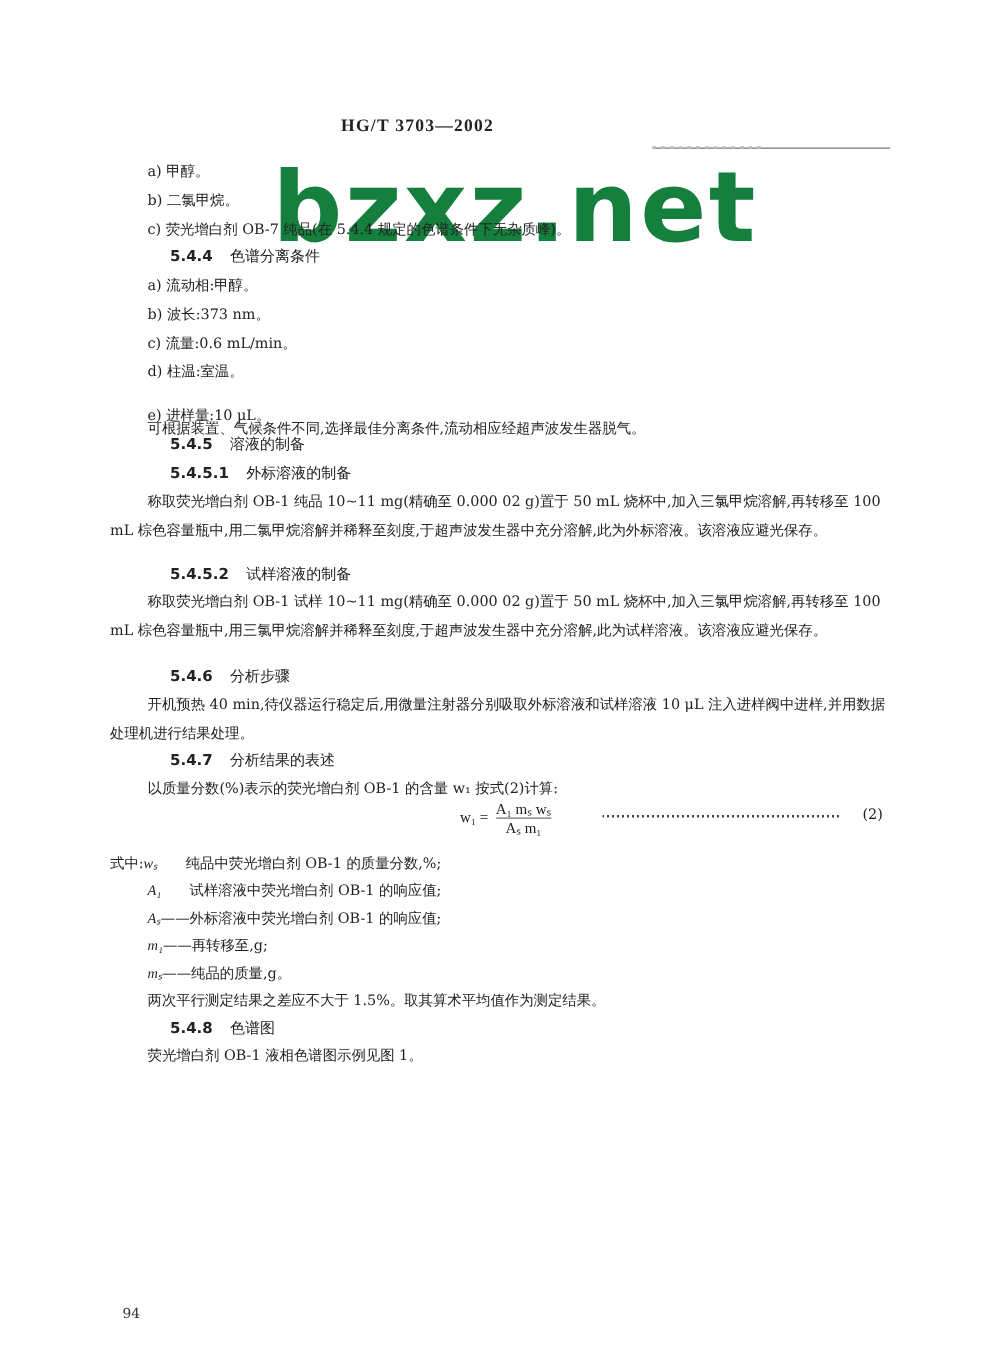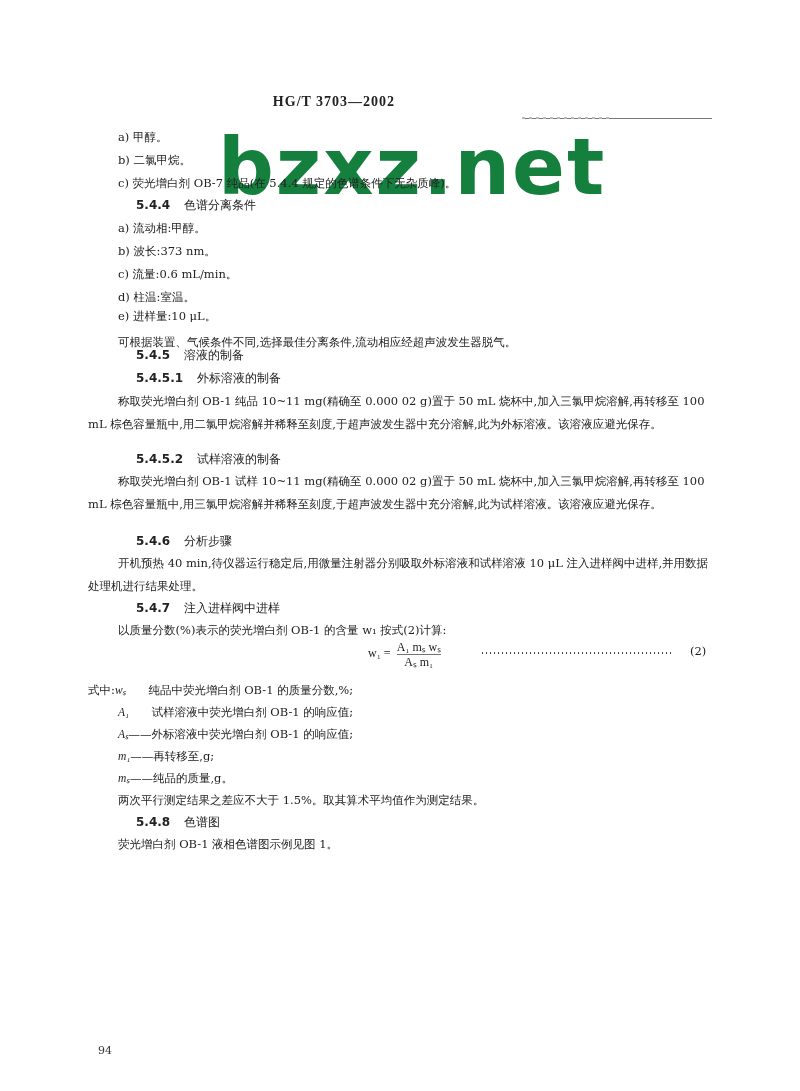--- a/index.html
+++ b/index.html
@@ -83,21 +83,21 @@
     <span>波长:373 nm。</span>
   </div>
   <div class="line l1" style="top:266px">
     <span>c)</span>
     <span>流量:0.6 mL/min。</span>
   </div>
   <div class="line l1" style="top:289px">
     <span>d)</span>
     <span>柱温:室温。</span>
   </div>
-  <div class="line l1" style="top:308px">
+  <div class="line l1" style="top:324px">
     <span>e)</span>
     <span>进样量:10 μL。</span>
   </div>
   <div class="line l1" style="top:334px">可根据装置、气候条件不同,选择最佳分离条件,流动相应经超声波发生器脱气。</div>
 
   <div class="line l0 heading" style="top:346px; top:347px">
     <span class="num">5.4.5</span>
     <span>溶液的制备</span>
   </div>
   <div class="line l0 heading" style="top:370px">
@@ -113,21 +113,21 @@
   <div class="line para" style="top:470px">称取荧光增白剂 OB-1 试样 10~11 mg(精确至 0.000 02 g)置于 50 mL 烧杯中,加入三氯甲烷溶解,再转移至 100 mL 棕色容量瓶中,用三氯甲烷溶解并稀释至刻度,于超声波发生器中充分溶解,此为试样溶液。该溶液应避光保存。</div>
 
   <div class="line l0 heading" style="top:533px">
     <span class="num">5.4.6</span>
     <span>分析步骤</span>
   </div>
   <div class="line para" style="top:552px">开机预热 40 min,待仪器运行稳定后,用微量注射器分别吸取外标溶液和试样溶液 10 μL 注入进样阀中进样,并用数据处理机进行结果处理。</div>
 
   <div class="line l0 heading" style="top:600px">
     <span class="num">5.4.7</span>
-    <span>注入进样阀中进样</span>
+    <span>分析结果的表述</span>
   </div>
   <div class="line l1" style="top:622px">以质量分数(%)表示的荧光增白剂 OB-1 的含量 w₁ 按式(2)计算:</div>
 
   <div class="formula">
     <span>w₁ =</span>
     <span class="frac">
       <span style="border-bottom:1px solid #737373">A₁ mₛ wₛ</span>
       <span>Aₛ m₁</span>
     </span>
   </div>

